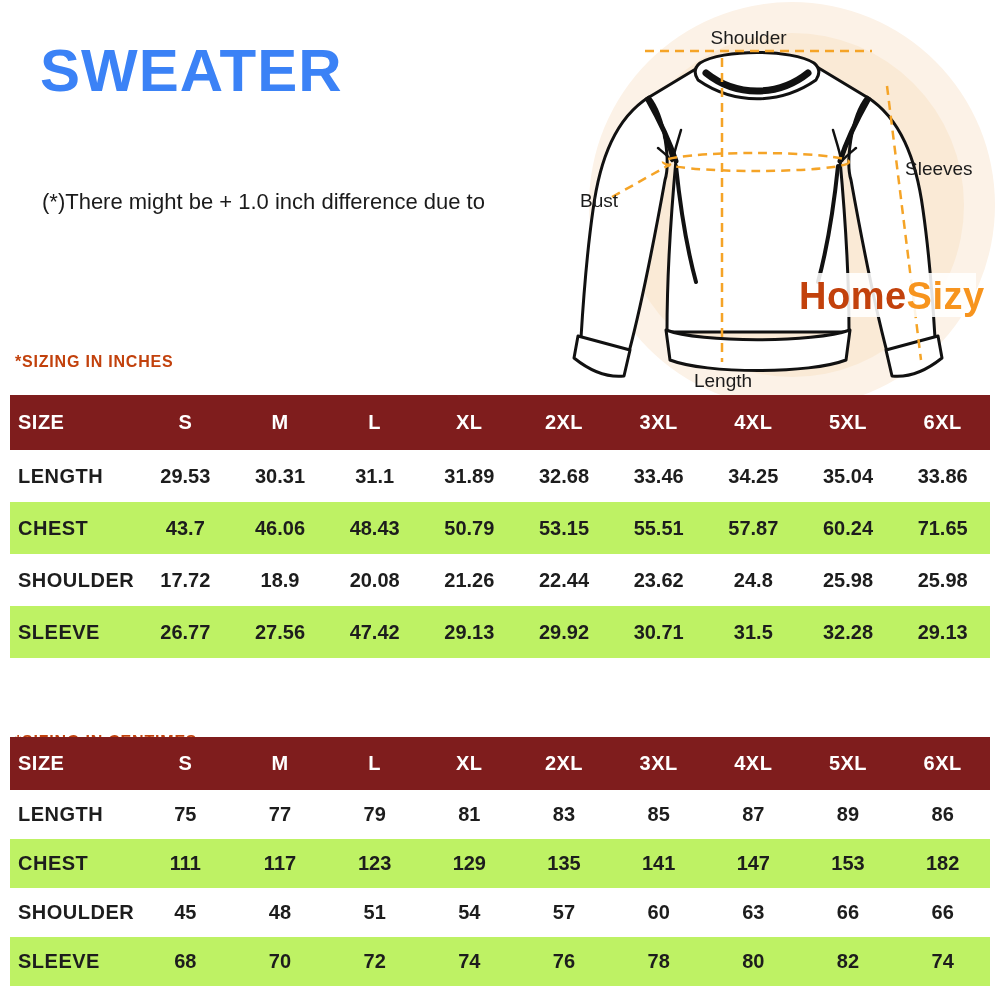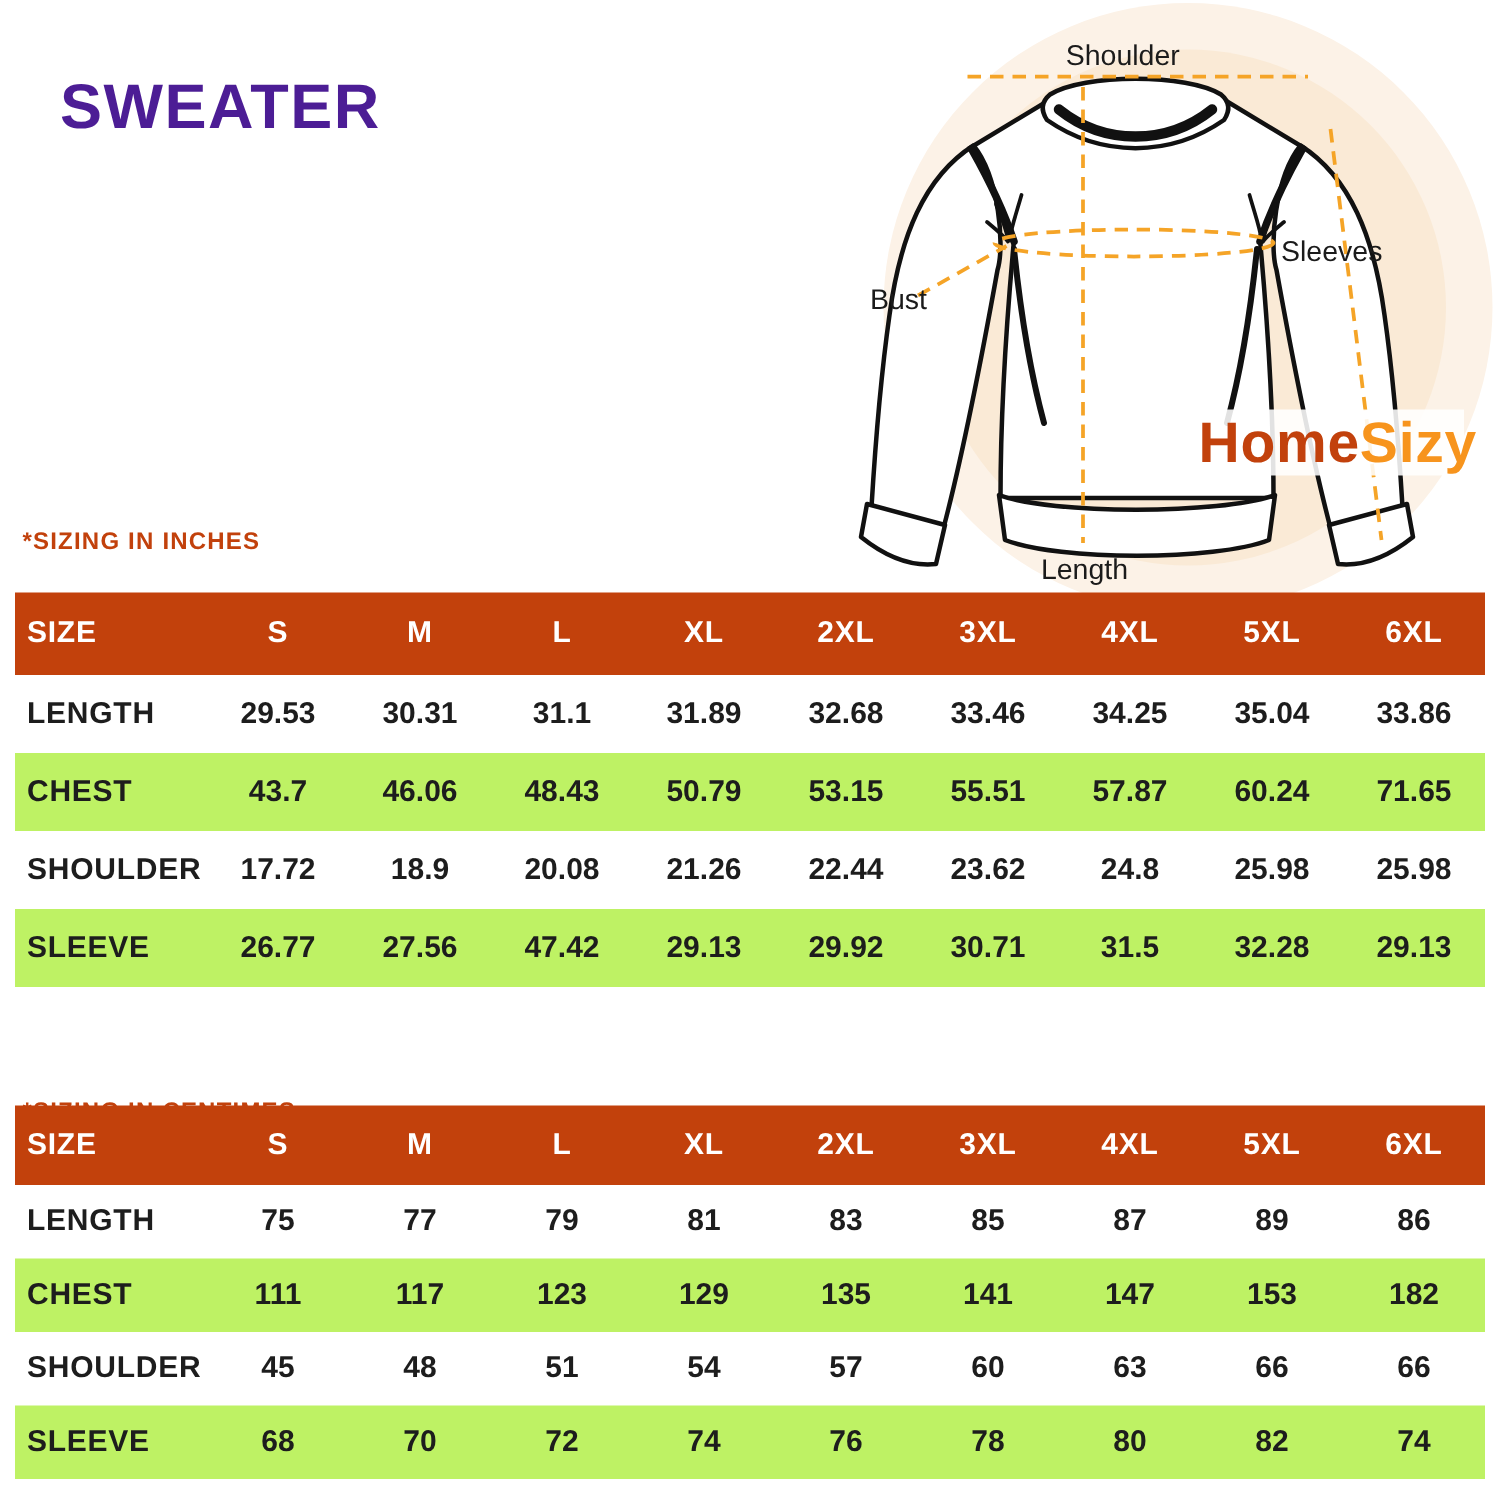--- a/index.html
+++ b/index.html
@@ -7,22 +7,22 @@
     width:1000px;height:1000px;position:relative;overflow:hidden;
     background:#ffffff;
     font-family:"Liberation Sans","DejaVu Sans",sans-serif;
     color:#1d1d1d;
   }
   .abs{position:absolute;}
 
   
   .title{
     left:40px;top:28px;
-    font-size:42px;font-weight:bold;line-height:86px;
-    color:#4c1d95;letter-spacing:1px;white-space:nowrap;
+    font-size:60px;font-weight:bold;line-height:86px;
+    color:#3b82f6;letter-spacing:1px;white-space:nowrap;
   }
   .disclaimer{
     left:42px;top:188px;
     font-size:22px;line-height:28px;color:#1b1b1b;
     white-space:nowrap;
   }
   .hero-svg{left:0;top:0;width:1000px;height:400px;}
   .diag-label{
     font-size:19px;color:#1b1b1b;white-space:nowrap;
   }
@@ -42,21 +42,21 @@
     left:15px;font-size:16px;font-weight:bold;color:#c2410c;
     letter-spacing:0.8px;white-space:nowrap;
   }
   .sizing-table{left:10px;width:980px;}
   .t-head,.tr{
     display:grid;
     grid-template-columns:128px repeat(9,1fr);
     align-items:center;
   }
   .t-head{
-    background:#c2410c;color:#ffffff;
+    background:#7f1d1d;color:#ffffff;
     font-weight:bold;font-size:20px;letter-spacing:0.5px;
   }
   .inches .t-head{height:55px;}
   .cm .t-head{height:53px;}
   .inches .tr{height:52px;}
   .cm .tr{height:49px;}
   .tr{background:#ffffff;font-size:20px;font-weight:bold;color:#1d1d1d;}
   .tr.alt{background:#bef264;}
   .th,.td{text-align:center;}
   .th.first,.td.first{text-align:left;padding-left:8px;letter-spacing:0.5px;}
@@ -108,24 +108,25 @@
     <path d="M 612,197 L 671,164"></path>
     <path d="M 887,86 L 921,360"></path>
   </g>
 </svg>
 
 <div class="abs title">
   <div>SWEATER</div>
 </div>
 
 <div class="abs disclaimer">
+  <div>(*)There might be + 1.0 inch difference due to</div>
 </div>
 
 <div class="abs diag-label" style="left:701px;top:27px;width:95px;text-align:center;">Shoulder</div>
-<div class="abs diag-label" style="left:854px;top:158px;text-align:center;">Sleeves</div>
+<div class="abs diag-label" style="left:905px;top:158px;text-align:center;">Sleeves</div>
 <div class="abs diag-label" style="left:580px;top:190px;">Bust</div>
 <div class="abs diag-label" style="left:679px;top:370px;width:88px;text-align:center;">Length</div>
 
 <div class="abs logo-band"></div>
 <div class="abs logo"><span class="p1">Home</span><span class="p2">Sizy</span></div>
 
 <div class="abs section-title" style="top:353px;">*SIZING IN INCHES</div>
 
 <div class="abs sizing-table inches" style="top:395px;">
   <div class="t-head">

